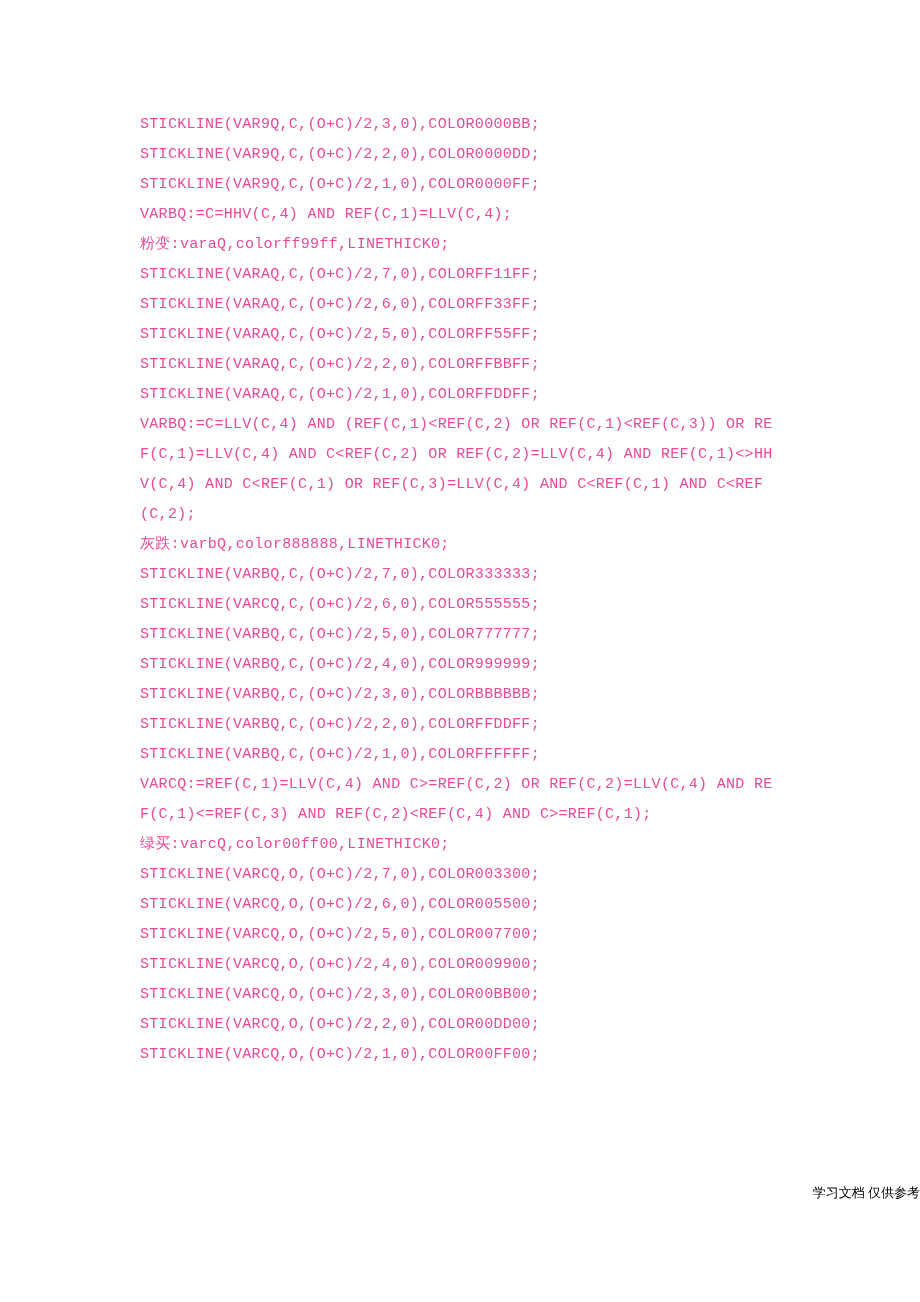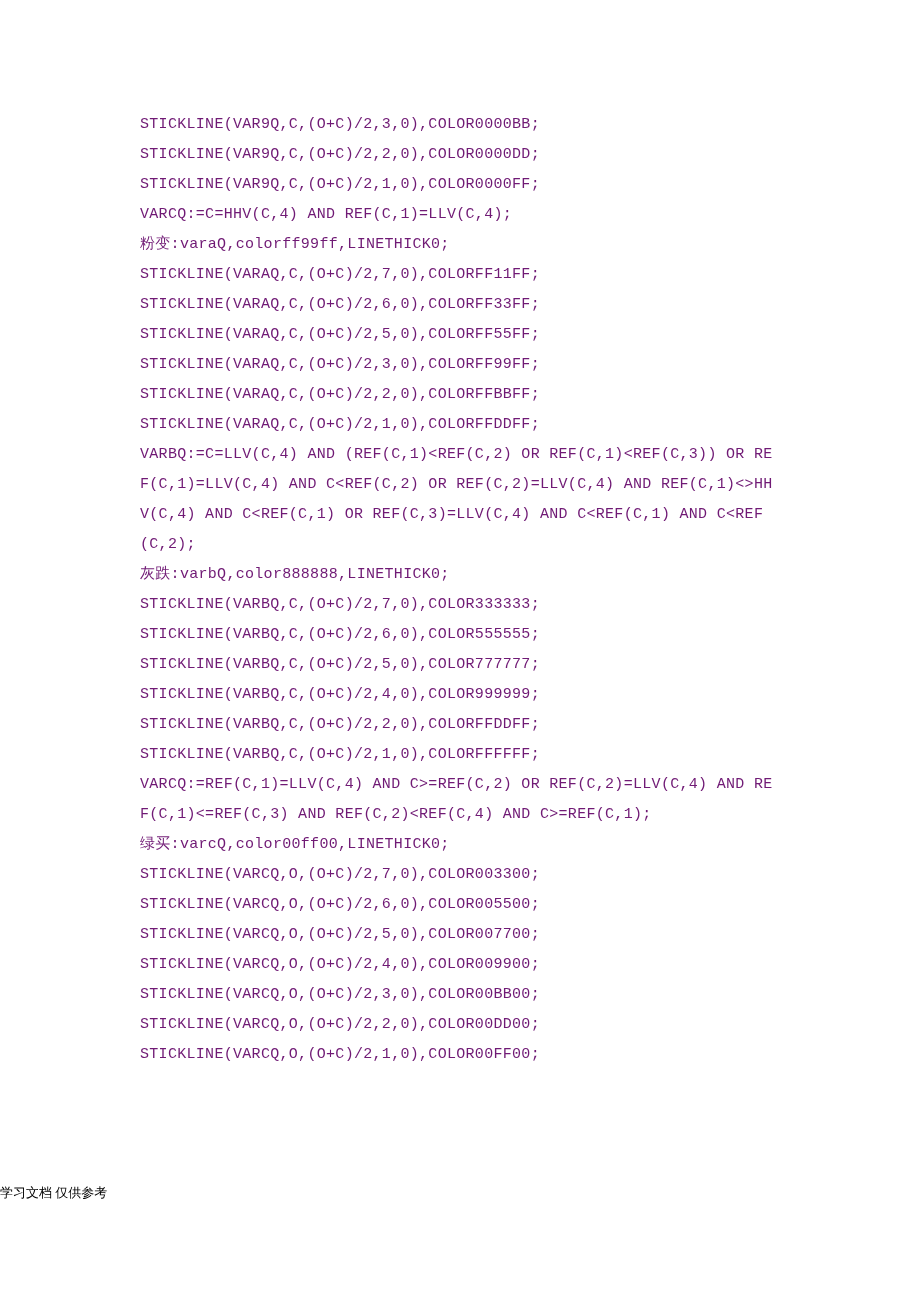--- a/index.html
+++ b/index.html
@@ -11,59 +11,59 @@
     height: 1302px;
     box-sizing: border-box;
   }
   .page {
     padding: 110px 140px 40px 140px;
     box-sizing: border-box;
   }
   .code-line {
     font-size: 15px;
     line-height: 30px;
-    color: #701a75;
+    color: #ec4899;
     white-space: pre-wrap;
     word-break: break-all;
     letter-spacing: 0.3px;
     font-family: "SimSun", "NSimSun", "Courier New", monospace;
   }
   .footer {
     position: absolute;
     bottom: 100px;
     left: 0;
     width: 920px;
-    text-align: left;
+    text-align: right;
     font-size: 13px;
     color: #000000;
     font-family: "SimSun", "NSimSun", serif;
   }
 </style>
 </head>
 <body>
 
 <div class="page">
   <div id="code-container">
       <div class="code-line">STICKLINE(VAR9Q,C,(O+C)/2,3,0),COLOR0000BB;</div>
       <div class="code-line">STICKLINE(VAR9Q,C,(O+C)/2,2,0),COLOR0000DD;</div>
       <div class="code-line">STICKLINE(VAR9Q,C,(O+C)/2,1,0),COLOR0000FF;</div>
-      <div class="code-line">VARCQ:=C=HHV(C,4) AND REF(C,1)=LLV(C,4);</div>
+      <div class="code-line">VARBQ:=C=HHV(C,4) AND REF(C,1)=LLV(C,4);</div>
       <div class="code-line">粉变:varaQ,colorff99ff,LINETHICK0;</div>
       <div class="code-line">STICKLINE(VARAQ,C,(O+C)/2,7,0),COLORFF11FF;</div>
       <div class="code-line">STICKLINE(VARAQ,C,(O+C)/2,6,0),COLORFF33FF;</div>
       <div class="code-line">STICKLINE(VARAQ,C,(O+C)/2,5,0),COLORFF55FF;</div>
-      <div class="code-line">STICKLINE(VARAQ,C,(O+C)/2,3,0),COLORFF99FF;</div>
       <div class="code-line">STICKLINE(VARAQ,C,(O+C)/2,2,0),COLORFFBBFF;</div>
       <div class="code-line">STICKLINE(VARAQ,C,(O+C)/2,1,0),COLORFFDDFF;</div>
       <div class="code-line">VARBQ:=C=LLV(C,4) AND (REF(C,1)&lt;REF(C,2) OR REF(C,1)&lt;REF(C,3)) OR REF(C,1)=LLV(C,4) AND C&lt;REF(C,2) OR REF(C,2)=LLV(C,4) AND REF(C,1)&lt;&gt;HHV(C,4) AND C&lt;REF(C,1) OR REF(C,3)=LLV(C,4) AND C&lt;REF(C,1) AND C&lt;REF(C,2);</div>
       <div class="code-line">灰跌:varbQ,color888888,LINETHICK0;</div>
       <div class="code-line">STICKLINE(VARBQ,C,(O+C)/2,7,0),COLOR333333;</div>
-      <div class="code-line">STICKLINE(VARBQ,C,(O+C)/2,6,0),COLOR555555;</div>
+      <div class="code-line">STICKLINE(VARCQ,C,(O+C)/2,6,0),COLOR555555;</div>
       <div class="code-line">STICKLINE(VARBQ,C,(O+C)/2,5,0),COLOR777777;</div>
       <div class="code-line">STICKLINE(VARBQ,C,(O+C)/2,4,0),COLOR999999;</div>
+      <div class="code-line">STICKLINE(VARBQ,C,(O+C)/2,3,0),COLORBBBBBB;</div>
       <div class="code-line">STICKLINE(VARBQ,C,(O+C)/2,2,0),COLORFFDDFF;</div>
       <div class="code-line">STICKLINE(VARBQ,C,(O+C)/2,1,0),COLORFFFFFF;</div>
       <div class="code-line">VARCQ:=REF(C,1)=LLV(C,4) AND C&gt;=REF(C,2) OR REF(C,2)=LLV(C,4) AND REF(C,1)&lt;=REF(C,3) AND REF(C,2)&lt;REF(C,4) AND C&gt;=REF(C,1);</div>
       <div class="code-line">绿买:varcQ,color00ff00,LINETHICK0;</div>
       <div class="code-line">STICKLINE(VARCQ,O,(O+C)/2,7,0),COLOR003300;</div>
       <div class="code-line">STICKLINE(VARCQ,O,(O+C)/2,6,0),COLOR005500;</div>
       <div class="code-line">STICKLINE(VARCQ,O,(O+C)/2,5,0),COLOR007700;</div>
       <div class="code-line">STICKLINE(VARCQ,O,(O+C)/2,4,0),COLOR009900;</div>
       <div class="code-line">STICKLINE(VARCQ,O,(O+C)/2,3,0),COLOR00BB00;</div>
       <div class="code-line">STICKLINE(VARCQ,O,(O+C)/2,2,0),COLOR00DD00;</div>

